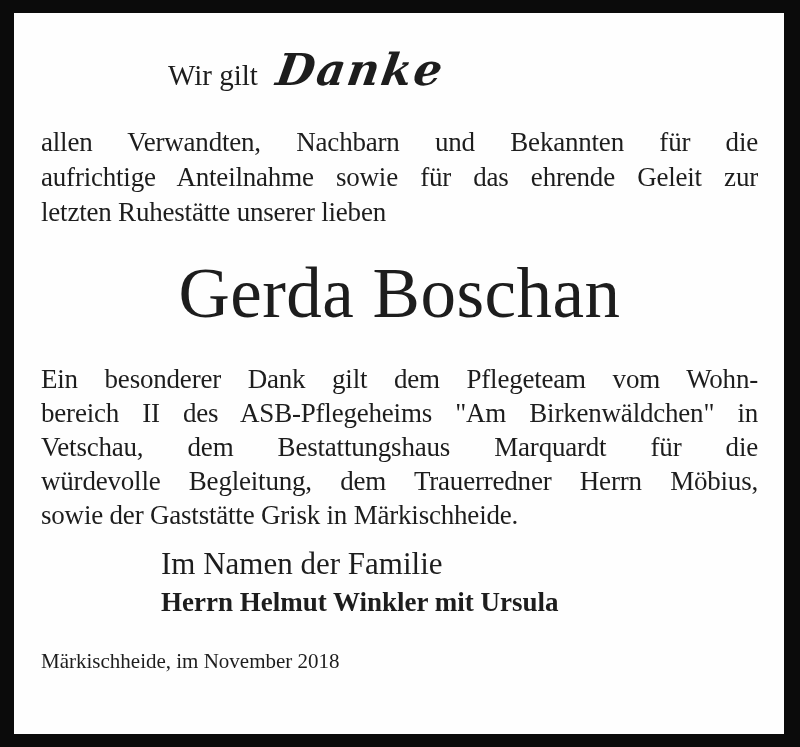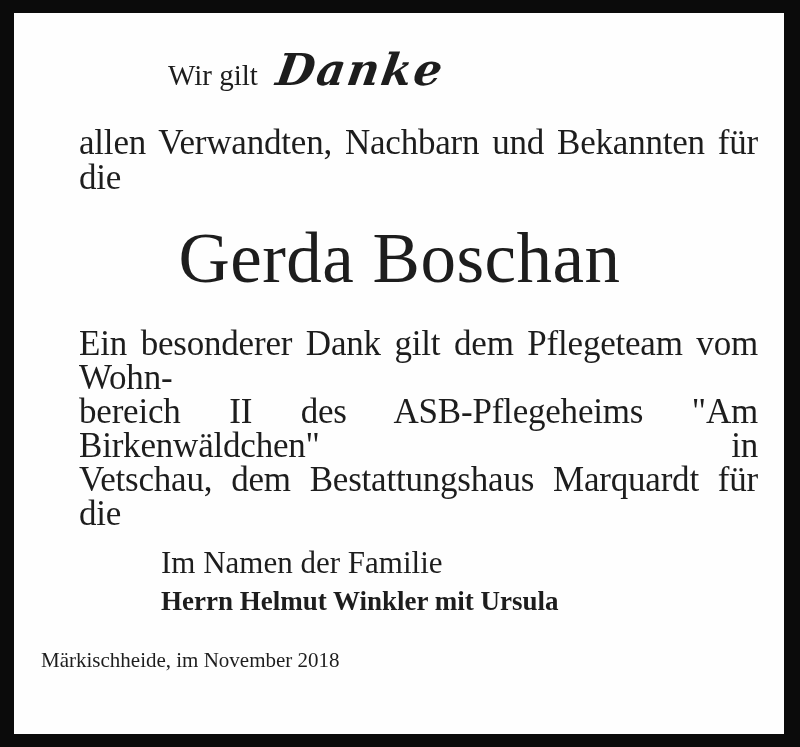--- a/index.html
+++ b/index.html
@@ -33,24 +33,23 @@
     display: inline-block;
     margin-left: 15px;
     font-family: "DejaVu Serif", serif;
     font-style: italic;
     font-weight: 700;
     font-size: 44px;
     letter-spacing: 2px;
     transform: skewX(-9deg);
   }
   .para {
-    font-size: 35px;
+    font-size: 27px;
     line-height: 35px;
     letter-spacing: -0.2px;
-    margin-left: 38px;
   }
   .para.intro { margin-top: 20px; }
   .para.thanks { margin-top: 28px; line-height: 34px; }
   .jline {
     text-align: justify;
     text-align-last: justify;
   }
   .lline {
     text-align: left;
   }
@@ -86,28 +85,32 @@
 
 <div class="page">
 
   <div class="header">
     <span class="header-prefix">Wir gilt</span>
     <span class="header-script">Danke</span>
   </div>
 
   <div class="para intro">
     <div class="jline">allen Verwandten, Nachbarn und Bekannten für die</div>
+    <div class="jline">aufrichtige Anteilnahme sowie für das ehrende Geleit zur</div>
+    <div class="lline">letzten Ruhestätte unserer lieben</div>
   </div>
 
   <div class="name">Gerda Boschan</div>
 
   <div class="para thanks">
     <div class="jline">Ein besonderer Dank gilt dem Pflegeteam vom Wohn-</div>
     <div class="jline">bereich II des ASB-Pflegeheims "Am Birkenwäldchen" in</div>
     <div class="jline">Vetschau, dem Bestattungshaus Marquardt für die</div>
+    <div class="jline">würdevolle Begleitung, dem Trauerredner Herrn Möbius,</div>
+    <div class="lline">sowie der Gaststätte Grisk in Märkischheide.</div>
   </div>
 
   <div class="family">Im Namen der Familie</div>
 
   <div class="signature">Herrn Helmut Winkler mit Ursula</div>
 
   <div class="placedate">Märkischheide, im November 2018</div>
 
 </div>
 

